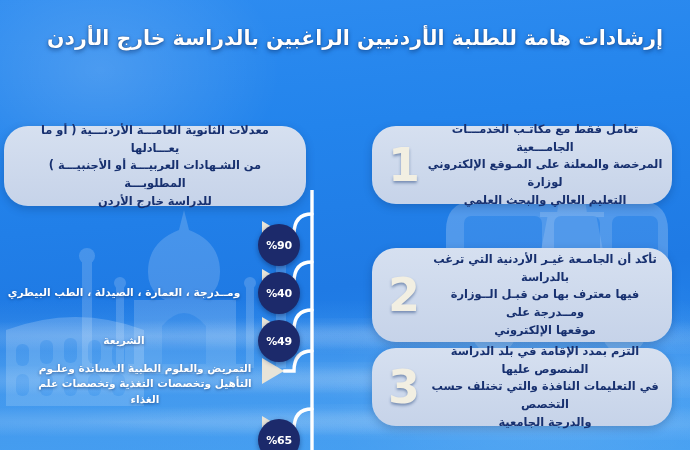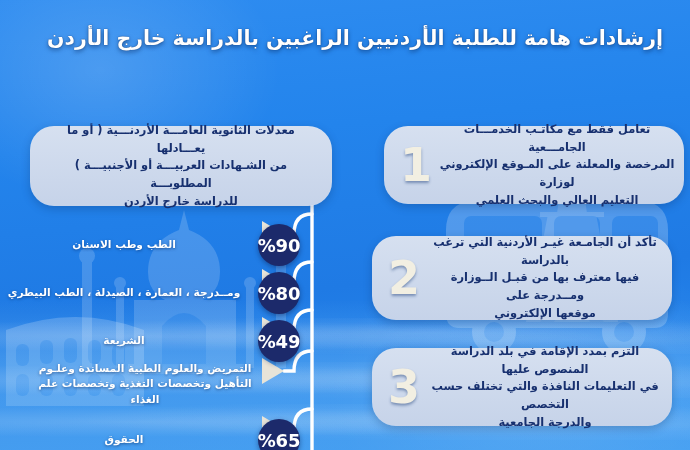--- a/index.html
+++ b/index.html
@@ -97,27 +97,27 @@
     flex: 0 0 auto;
     width: 36px;
     text-align: center;
     font-size: 46px;
     font-weight: bold;
     line-height: 0.92;
     color: #f2efe2;
     text-shadow: 0 2px 3px rgba(15,50,110,0.45);
     font-family: "DejaVu Sans", sans-serif;
   }
-  #step1 { top: 126px; height: 78px; margin-left: 12px; }
-  #step2 { top: 236px; height: 84px; }
+  #step1 { top: 126px; height: 78px; }
+  #step2 { top: 248px; height: 94px; }
   #step3 { top: 348px; height: 78px; }
 
   
   #grades-card {
-    left: 30px;
+    left: 4px;
     top: 126px;
     width: 302px;
     height: 80px;
     display: flex;
     align-items: center;
     padding: 8px 16px;
     box-sizing: border-box;
   }
 
   
@@ -133,21 +133,21 @@
     width: 300px;
     justify-content: flex-start;
   }
   .pct-bubble {
     flex: 0 0 auto;
     width: 42px; height: 42px;
     border-radius: 50%;
     background: #1c2a6b;
     color: #ffffff;
     display: flex; align-items: center; justify-content: center;
-    font-size: 18px; font-weight: bold;
+    font-size: 11px; font-weight: bold;
     box-shadow: 0 2px 5px rgba(8,30,80,0.45);
     direction: ltr;
     letter-spacing: -0.2px;
   }
   .pct-label {
     color: #ffffff;
     font-size: 10.6px;
     font-weight: bold;
     line-height: 1.45;
     text-align: center;
@@ -273,42 +273,40 @@
       <path d="M284 44 l-22 -13 v26 z"></path>
       <path d="M284 92 l-22 -13 v26 z"></path>
       <path d="M284 140 l-22 -13 v26 z"></path>
       <path d="M284 181 l-22 -13 v26 z"></path>
       <path d="M284 239 l-22 -13 v26 z"></path>
     </g>
   </svg>
 
   <div class="pct-row" id="row90">
     <div class="pct-bubble">%90</div>
-    <div class="pct-label">الطب وطب الاسنان</div>
   </div>
 
   <div class="pct-row" id="row80">
-    <div class="pct-bubble">%80</div>
+    <div class="pct-bubble">%40</div>
     <div class="pct-label">ومــدرجة ، العمارة ، الصيدلة ، الطب البيطري</div>
   </div>
 
   <div class="pct-row" id="row75">
     <div class="pct-bubble">%49</div>
     <div class="pct-label">الشريعة</div>
   </div>
 
   <div class="pct-row" id="row70">
     <div class="pct-label">التمريض والعلوم الطبية المساندة وعلـوم
 التأهيل وتخصصات التغذية وتخصصات علم
 الغذاء</div>
   </div>
 
   <div class="pct-row" id="row65">
     <div class="pct-bubble">%65</div>
-    <div class="pct-label">الحقوق</div>
   </div>
 
   <div class="card step-card" id="step1">
     <div class="card-text">تعامل فقط مع مكاتـب الخدمـــات الجامـــعية
 المرخصة والمعلنة على المـوقع الإلكتروني لوزارة
 التعليم العالي والبحث العلمي</div>
     <div class="step-num">1</div>
   </div>
 
   <div class="card step-card" id="step2">

